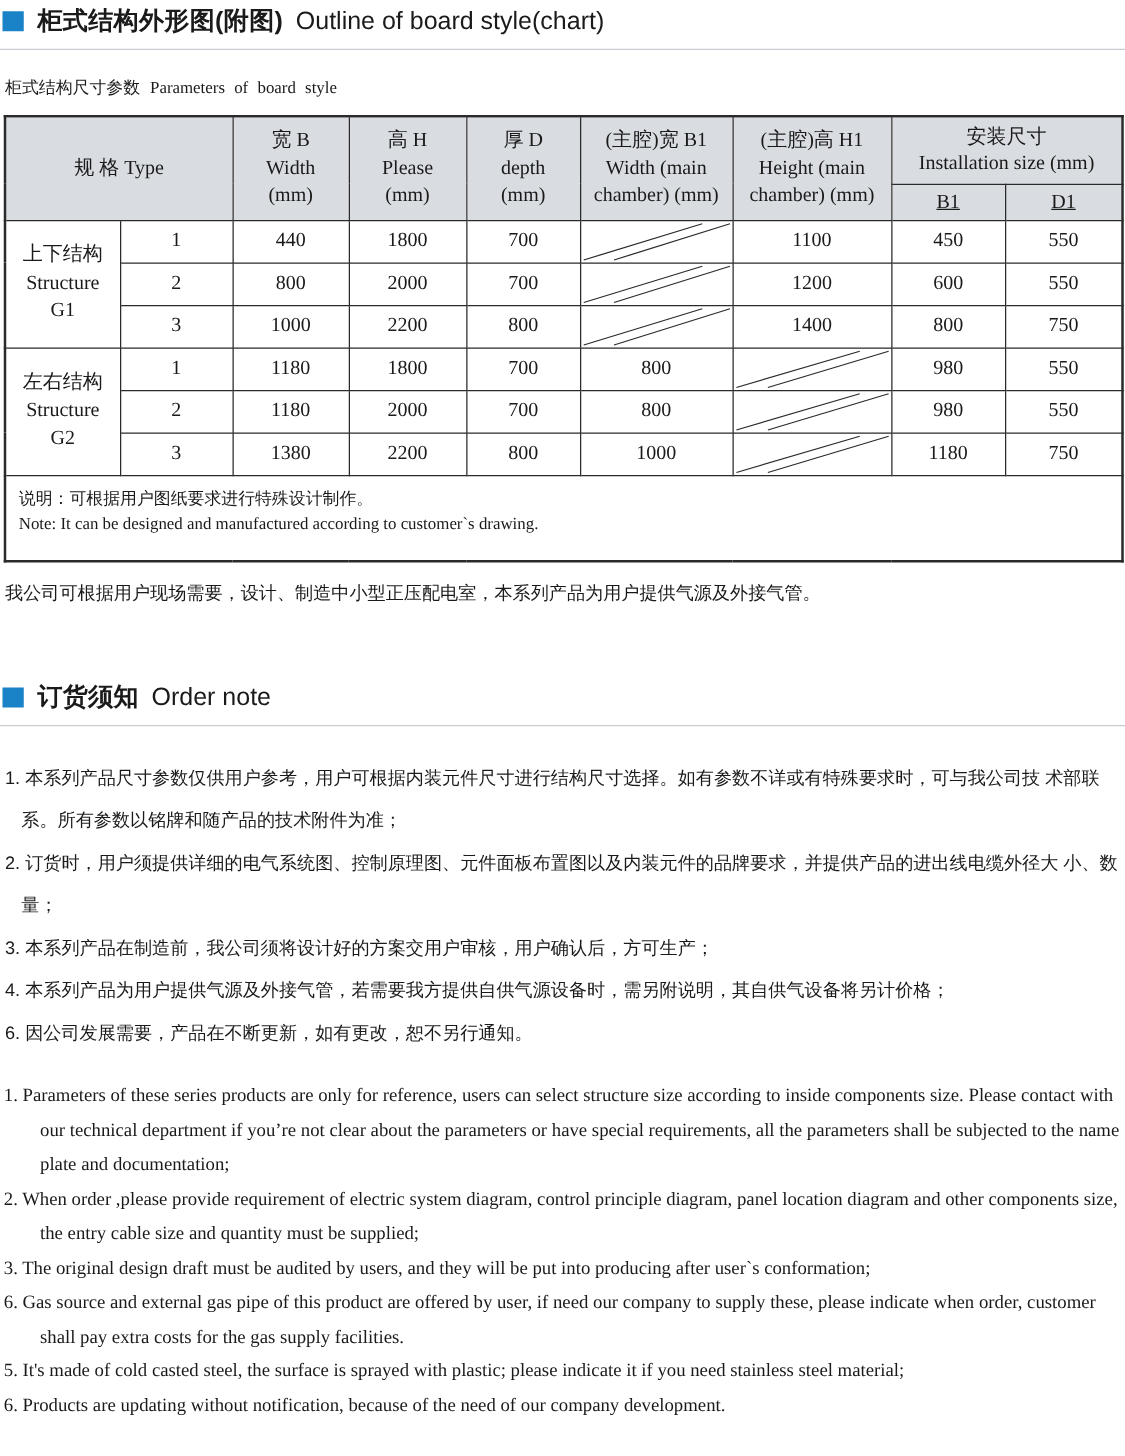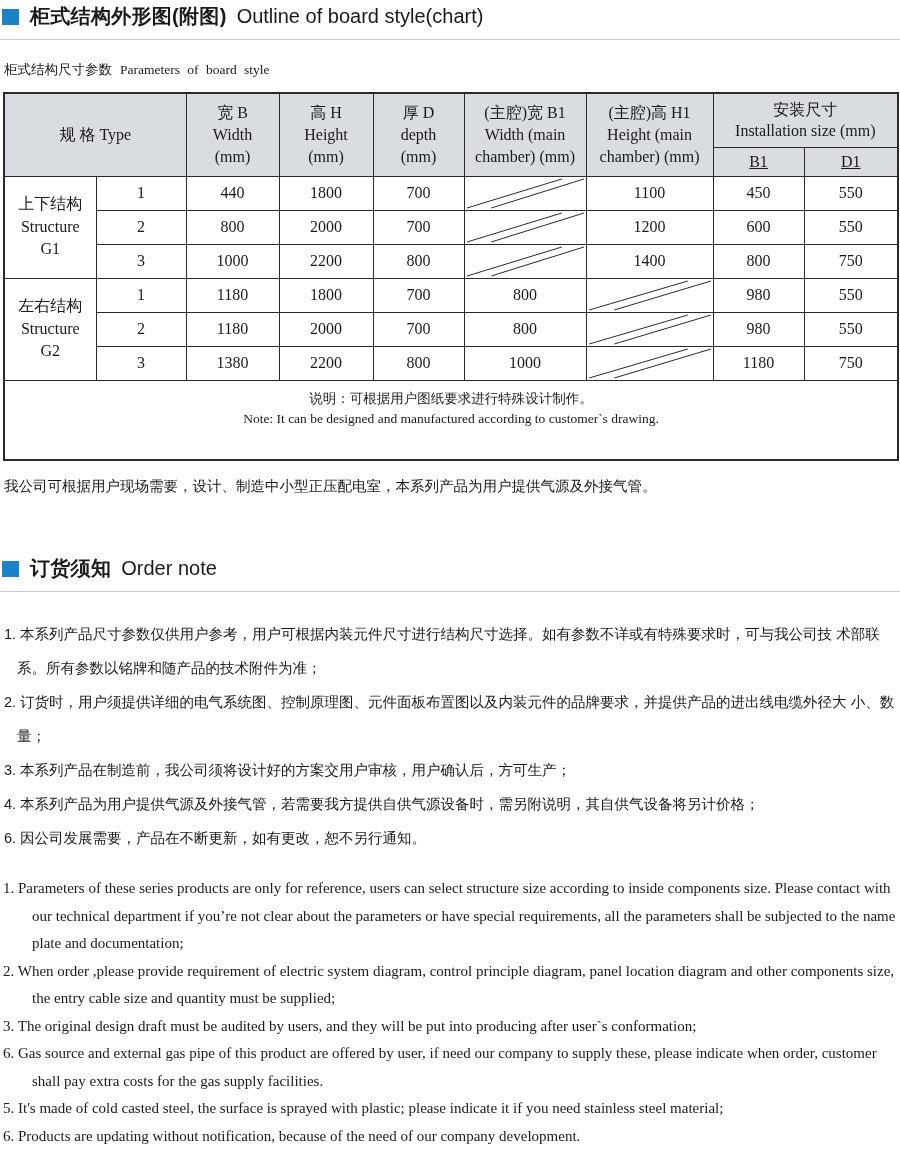--- a/index.html
+++ b/index.html
@@ -43,21 +43,21 @@
     background: #d9dce1; font-weight: 400;
     white-space: pre-line; line-height: 1.35;
   }
   .params .hrow1 th { height: 54px; }
   .params .hrow2 th { height: 29px; text-decoration: underline; }
   .params tbody td { height: 33px; }
   .params .group-label { white-space: pre-line; line-height: 1.4; }
   .params td.na { padding: 0; }
   .params td.na svg { display: block; width: 100%; height: 33px; }
   .params .note-cell {
-    text-align: center; vertical-align: top; height: 80px;
+    text-align: left; vertical-align: top; height: 69px;
     padding: 8px 10px 0 10px; line-height: 1.55; font-size: 13.5px;
   }
   .note-zh { font-family: "Liberation Sans", "DejaVu Sans", sans-serif; }
 
   
   .para { margin: 14px 0 0 4px; }
   .para .zh {
     font-family: "Liberation Sans", "DejaVu Sans", sans-serif;
     font-size: 14.5px; line-height: 22px;
   }
@@ -101,21 +101,21 @@
       <col style="width:91px">
       <col style="width:94px">
   </colgroup>
   <thead>
     <tr class="hrow1">
       <th colspan="2" rowspan="2">规 格  Type</th>
       <th rowspan="2">宽 B
 Width
 (mm)</th>
       <th rowspan="2">高 H
-Height
+Please
 (mm)</th>
       <th rowspan="2">厚 D
 depth
 (mm)</th>
       <th rowspan="2">(主腔)宽 B1
 Width (main
 chamber) (mm)</th>
       <th rowspan="2">(主腔)高 H1
 Height (main
 chamber) (mm)</th>

